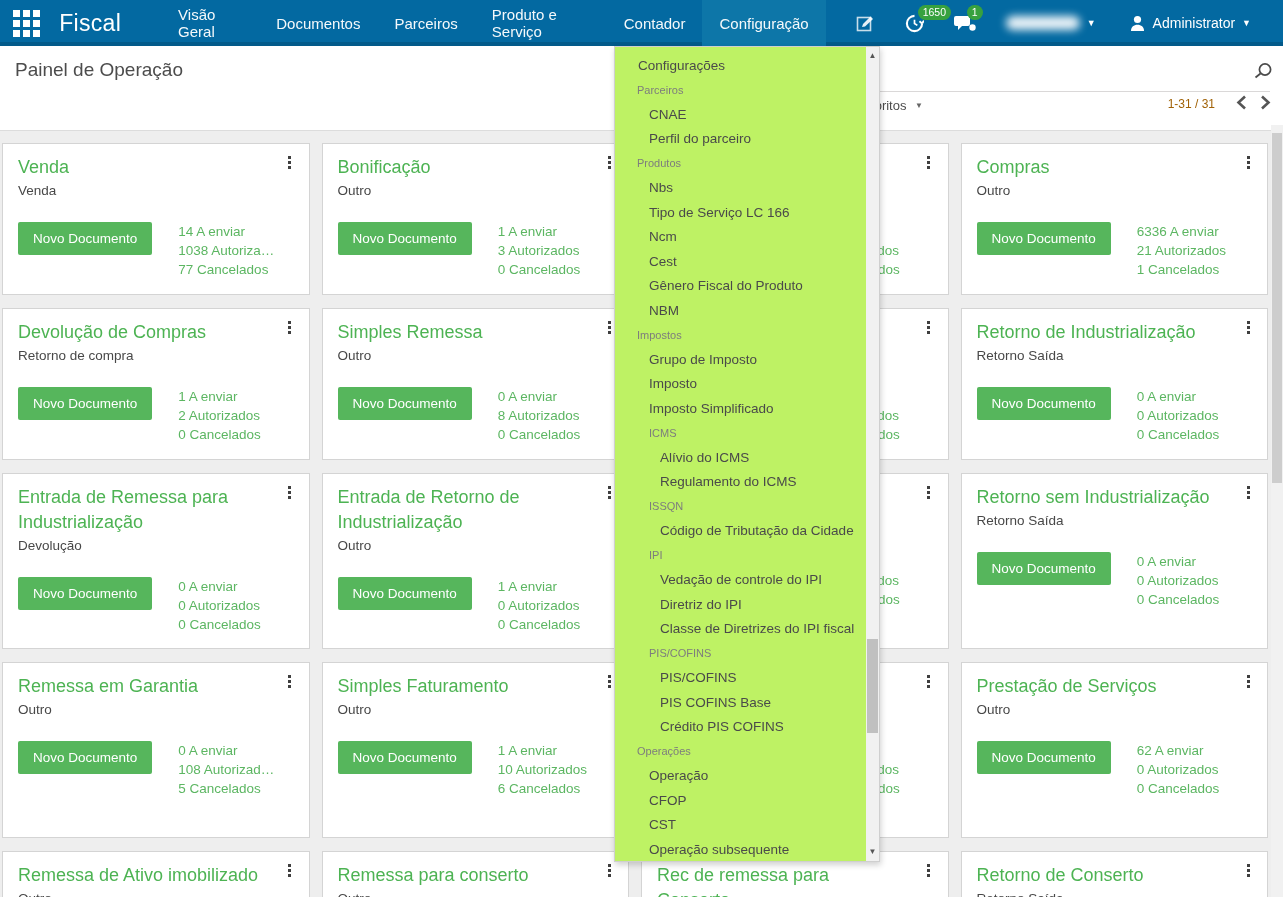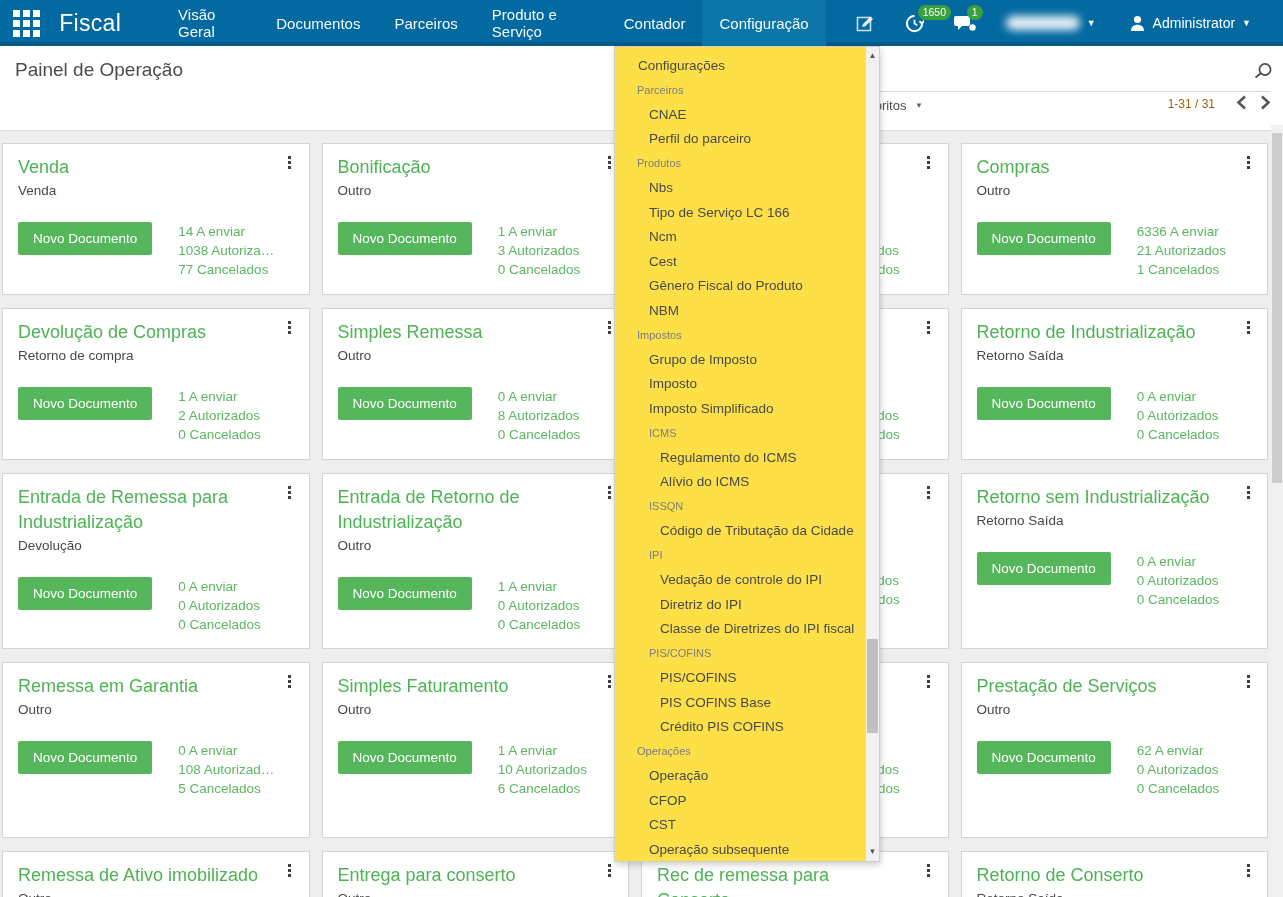--- a/index.html
+++ b/index.html
@@ -51,21 +51,21 @@
   .kebab { position:absolute; top:12px; right:12px; width:14px; display:flex; flex-direction:column;
            align-items:center; gap:2px; cursor:pointer; }
   .kebab i { width:3px; height:3px; background:#3f3f3f; display:block; }
   .card-body { display:flex; margin-top:21px; align-items:flex-start; }
   .new-doc { background:#56b65c; color:#fff; border:none; font-size:13.5px; font-family:inherit;
              padding:9px 15px; border-radius:2px; cursor:pointer; }
   .stats { margin-left:26px; font-size:13.5px; line-height:19px; color:#5cb662; white-space:nowrap; }
   .stats div { cursor:pointer; }
 
   
-  .dropdown { position:absolute; left:614px; top:46px; width:266px; height:816px; background:#fde047;
+  .dropdown { position:absolute; left:614px; top:46px; width:266px; height:816px; background:#bef264;
               border:1px solid #cfcfcf; box-shadow:1px 3px 6px rgba(0,0,0,.18); z-index:70;
               padding-top:6px; }
   .dd-scroll { position:absolute; top:0; right:0; width:13px; height:100%; background:#f1f1f1; }
   .dd-scroll .arr { position:absolute; left:0; width:13px; height:14px; font-size:8px; color:#555;
                     text-align:center; line-height:14px; }
   .dd-scroll .arr.up { top:2px; } .dd-scroll .arr.down { bottom:2px; }
   .dd-thumb { position:absolute; left:1px; width:11px; top:592px; height:94px; background:#c0c0c0; }
   .menu-list { width:252px; }
   .menu-list .mi { height:24.5px; display:flex; align-items:center; font-size:13.5px; color:#4a4a4a;
                    cursor:pointer; white-space:nowrap; }
@@ -445,21 +445,21 @@
       <div class="card">
         <div class="card-title">Remessa de Ativo imobilizado</div>
         <span class="kebab">
           <i></i>
           <i></i>
           <i></i>
         </span>
         <div class="card-sub">Outro</div>
       </div>
       <div class="card">
-        <div class="card-title">Entrega para conserto</div>
+        <div class="card-title">Remessa para conserto</div>
         <span class="kebab">
           <i></i>
           <i></i>
           <i></i>
         </span>
         <div class="card-sub">Outro</div>
       </div>
       <div class="card">
         <div class="card-title">Rec de remessa para Conserto</div>
         <span class="kebab">
@@ -495,22 +495,22 @@
       <div class="mi ind-item">Tipo de Serviço LC 166</div>
       <div class="mi ind-item">Ncm</div>
       <div class="mi ind-item">Cest</div>
       <div class="mi ind-item">Gênero Fiscal do Produto</div>
       <div class="mi ind-item">NBM</div>
       <div class="sec ind-sec">Impostos</div>
       <div class="mi ind-item">Grupo de Imposto</div>
       <div class="mi ind-item">Imposto</div>
       <div class="mi ind-item">Imposto Simplificado</div>
       <div class="sec ind-subsec">ICMS</div>
+      <div class="mi ind-subitem">Alívio do ICMS</div>
       <div class="mi ind-subitem">Regulamento do ICMS</div>
-      <div class="mi ind-subitem">Alívio do ICMS</div>
       <div class="sec ind-subsec">ISSQN</div>
       <div class="mi ind-subitem">Código de Tributação da Cidade</div>
       <div class="sec ind-subsec">IPI</div>
       <div class="mi ind-subitem">Vedação de controle do IPI</div>
       <div class="mi ind-subitem">Diretriz do IPI</div>
       <div class="mi ind-subitem">Classe de Diretrizes do IPI fiscal</div>
       <div class="sec ind-subsec">PIS/COFINS</div>
       <div class="mi ind-subitem">PIS/COFINS</div>
       <div class="mi ind-subitem">PIS COFINS Base</div>
       <div class="mi ind-subitem">Crédito PIS COFINS</div>

